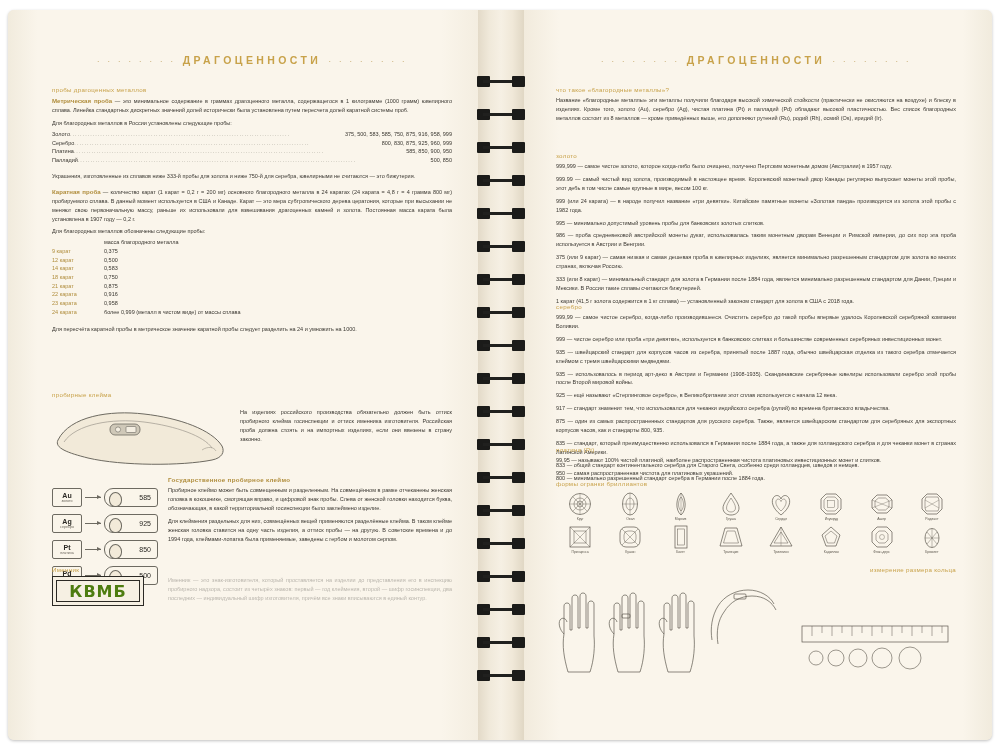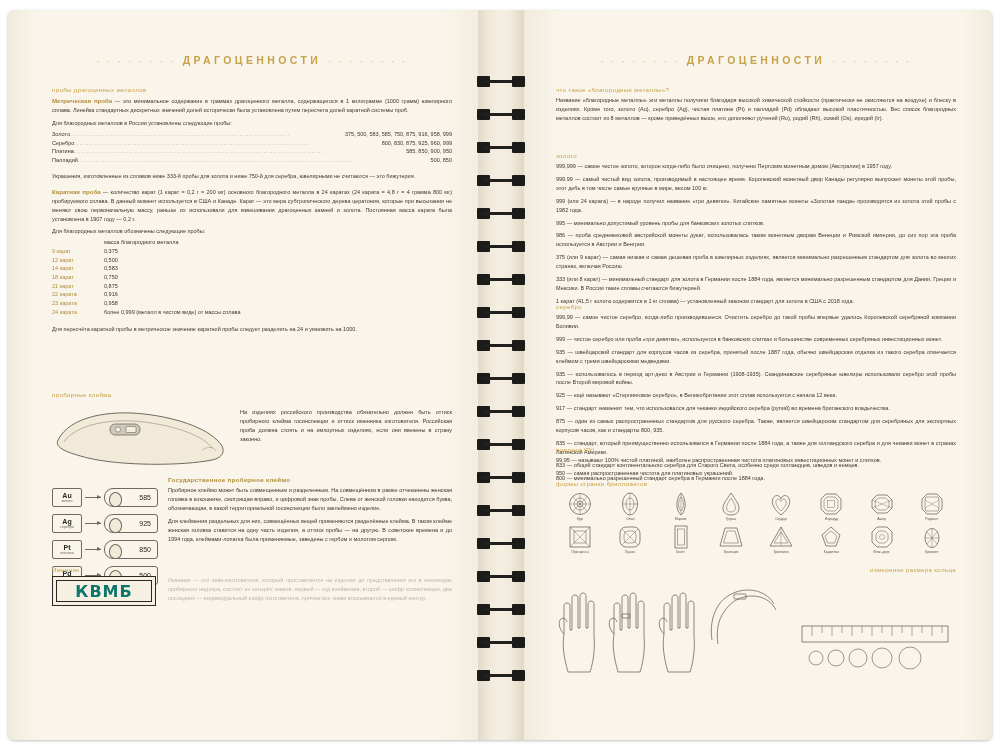--- a/index.html
+++ b/index.html
@@ -149,25 +149,25 @@
   .sample-stamp:before {
     content: "";
     position: absolute; left: 4px; top: 3px;
     width: 11px; height: 13px;
     border: 1px solid #6d6a61;
     border-radius: 50% 50% 45% 45%;
     background: #f2ead9;
   }
 
   .kvmb {
-    width: 104px; height: 30px;
+    width: 92px; height: 30px;
     border: 1.6px solid #2b2924;
     background: #f6f0e3;
     display: flex; align-items: center; justify-content: center;
-    font-size: 16px; font-weight: bold; color: #0f766e;
+    font-size: 16px; font-weight: bold; color: #4d7c0f;
     letter-spacing: 1px;
     font-family: "DejaVu Sans", sans-serif;
     position: relative;
   }
   .kvmb:before {
     content: "";
     position: absolute; left: 3px; top: 3px; right: 3px; bottom: 3px;
     border: 1px solid #2b2924;
   }
   .faded { opacity: .35; }

